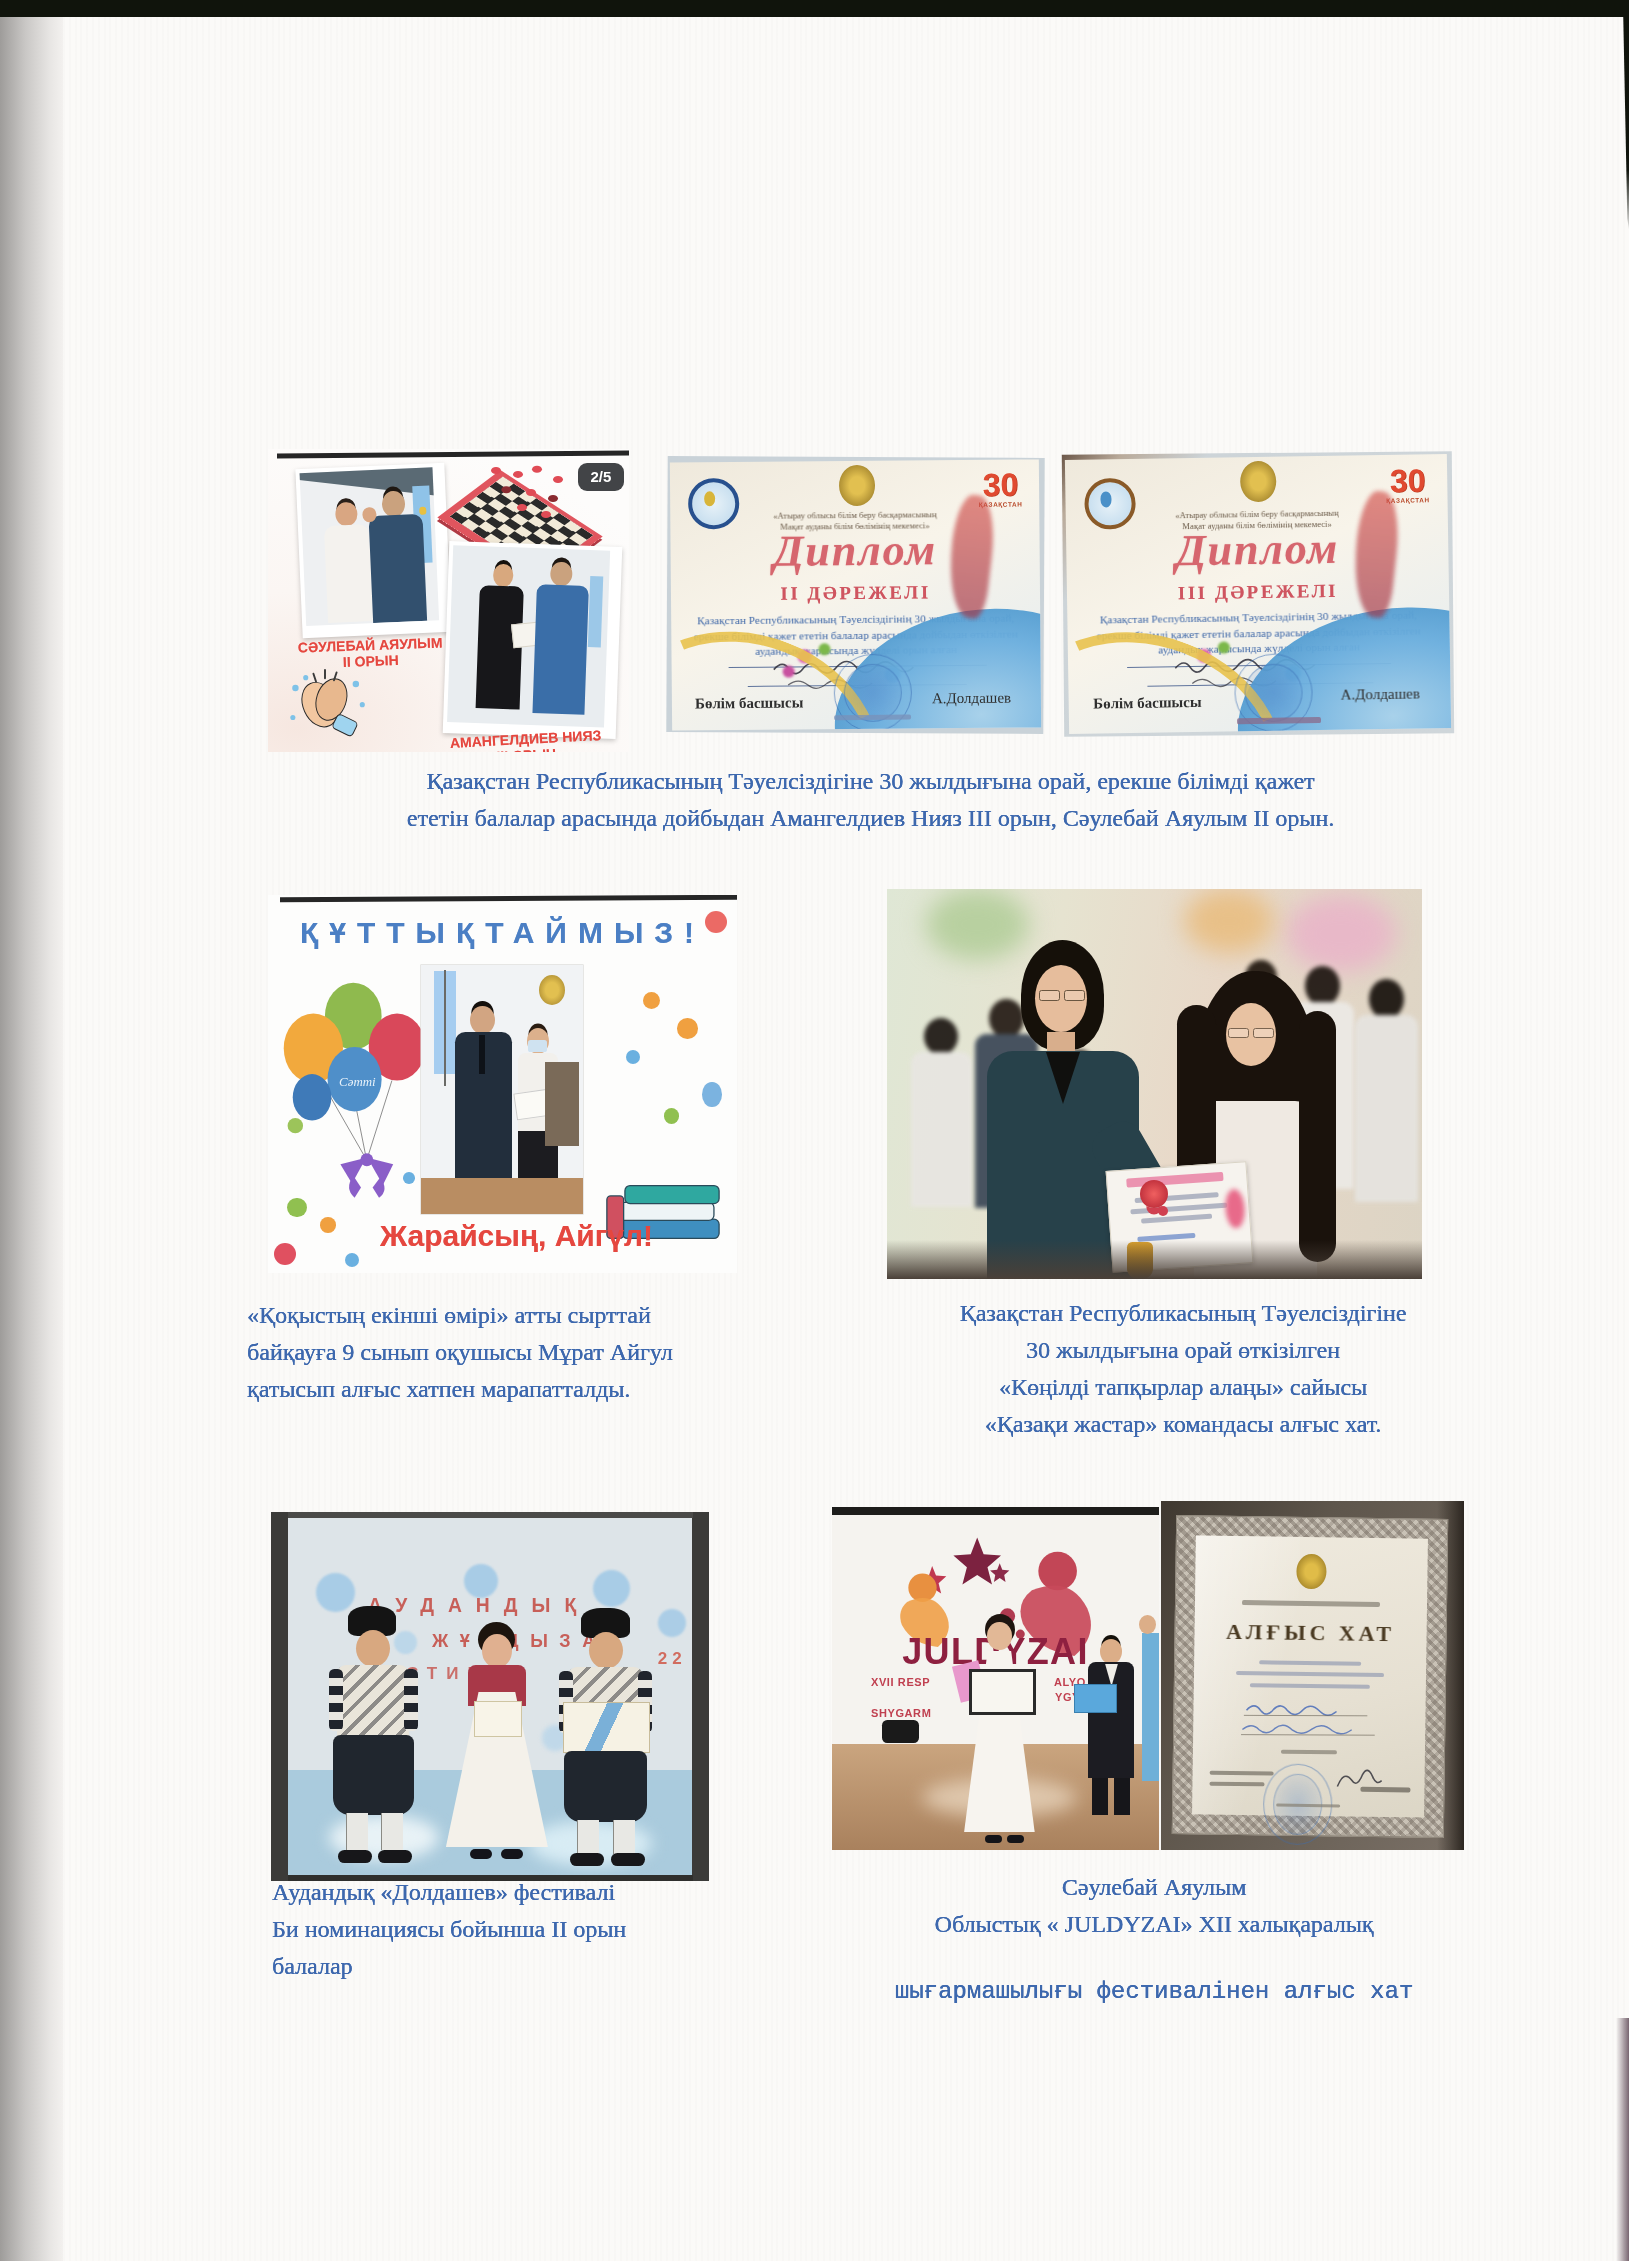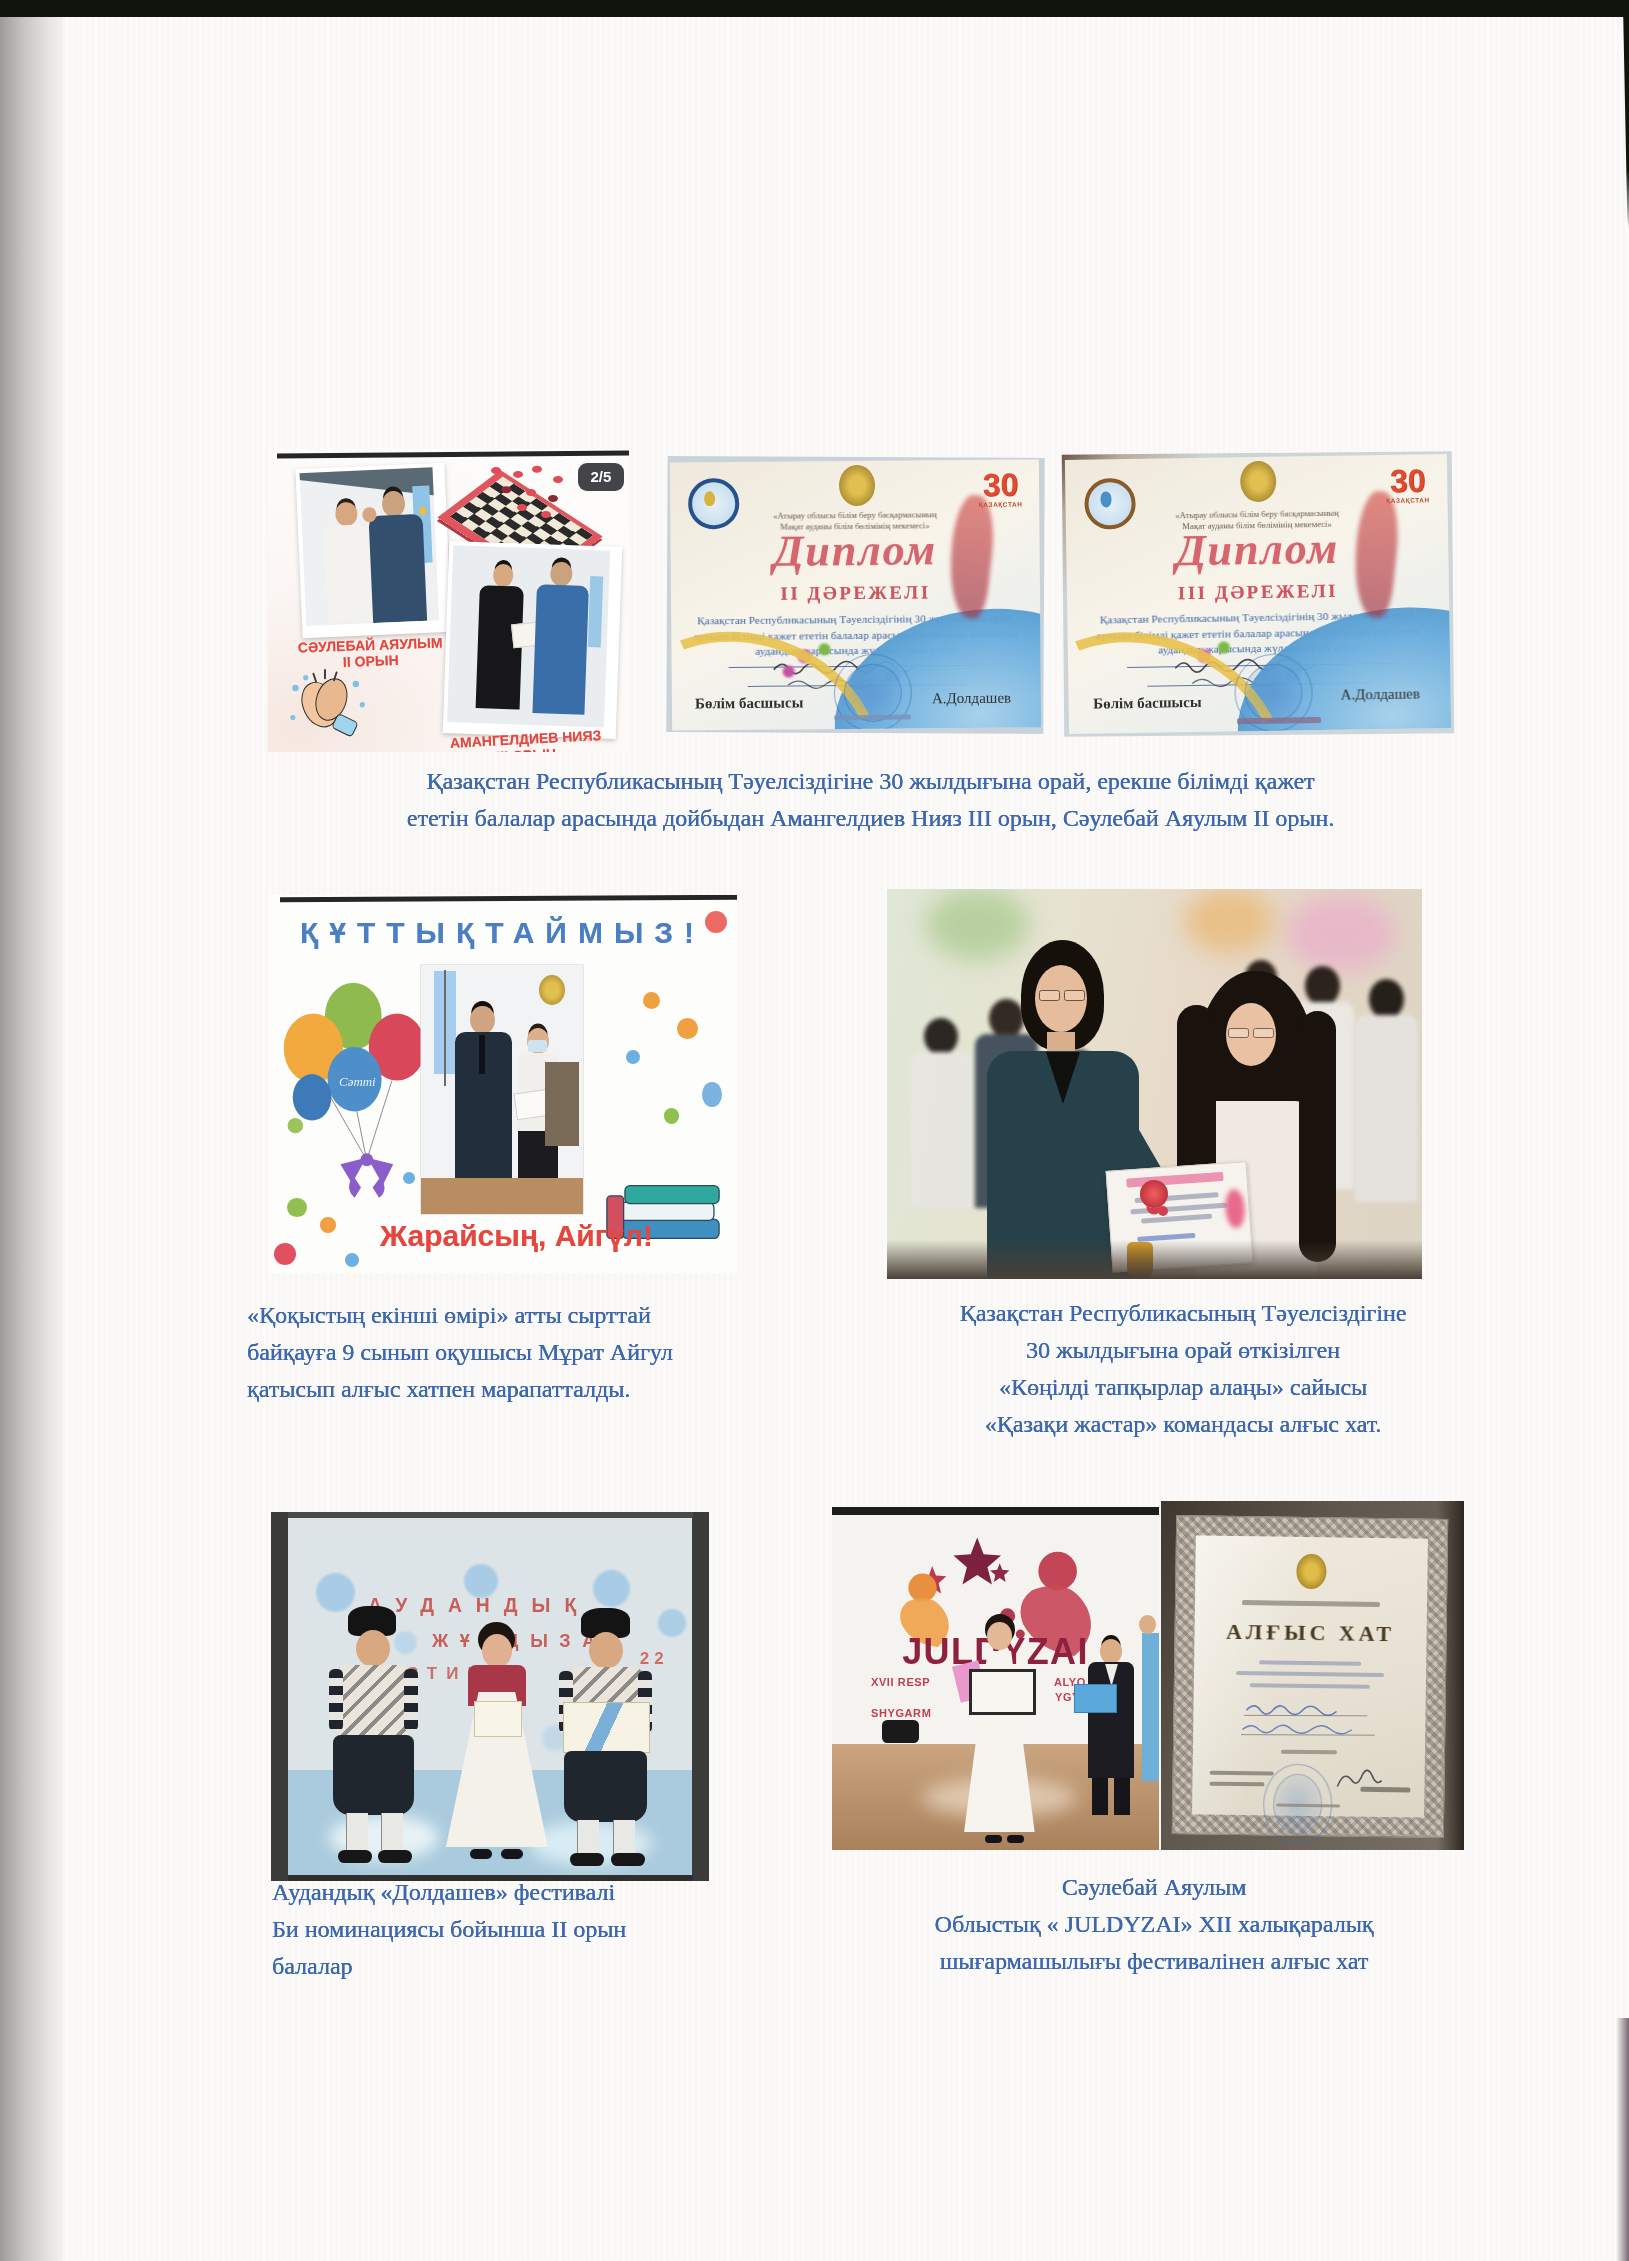--- a/index.html
+++ b/index.html
@@ -402,21 +402,21 @@
     <div class="dot" style="left:258px;top:309px;width:123px;height:45px;background:#d8ecf4;filter:blur(7.7px);"></div>
     <div class="dot" style="left:45px;top:61px;width:39px;height:39px;background:#9fc8e6;filter:blur(1.3px);opacity:.85;"></div>
     <div class="dot" style="left:193px;top:52px;width:34px;height:34px;background:#9fc8e6;filter:blur(1.3px);opacity:.85;"></div>
     <div class="dot" style="left:322px;top:58px;width:37px;height:37px;background:#9fc8e6;filter:blur(1.3px);opacity:.85;"></div>
     <div class="dot" style="left:387px;top:97px;width:28px;height:28px;background:#9fc8e6;filter:blur(1.3px);opacity:.8;"></div>
     <div class="dot" style="left:123px;top:119px;width:23px;height:23px;background:#b4d4ea;filter:blur(1.3px);opacity:.8;"></div>
     <div class="dot" style="left:271px;top:213px;width:26px;height:26px;background:#b4d4ea;filter:blur(1.9px);opacity:.7;"></div>
     <div class="a bdtext" style="left:97px;top:83px;font-size:19.3px;letter-spacing:14px;">АУДАНДЫҚ</div>
     <div class="a bdtext" style="left:161px;top:119px;font-size:18px;letter-spacing:11.6px;">ЖҰЛДЫЗА</div>
     <div class="a bdtext" style="left:135px;top:152px;font-size:17px;letter-spacing:9px;opacity:.75;">СТИВА</div>
-    <div class="a bdtext" style="right:40px;top:137px;font-size:17px;letter-spacing:5.2px;color:#d05848;">22</div>
+    <div class="a bdtext" style="right:22px;top:137px;font-size:17px;letter-spacing:5.2px;color:#d05848;">22</div>
 
     <div class="a" style="left:58px;top:90px;width:90px;height:271px;">
       <div class="a" style="left:19.3px;top:3.9px;width:48px;height:30px;background:#141414;border-radius:40% 40% 20% 20%;"></div>
       <div class="head" style="left:27px;top:28px;width:34px;height:37px;background:#d8a880;"></div>
       <div class="a" style="left:7.7px;top:63px;width:72px;height:71px;background:#e9e5da;border-radius:9px 9px 0 0;
            background-image:repeating-linear-gradient(135deg,rgba(50,50,55,.5) 0 3.9px,transparent 3.9px 13px);"></div>
       <div class="a" style="left:0px;top:67px;width:14px;height:62px;background:repeating-linear-gradient(#20242c 0 9px,#e8e6e0 9px 17px);border-radius:5.2px;"></div>
       <div class="a" style="left:75px;top:67px;width:14px;height:62px;background:repeating-linear-gradient(#20242c 0 9px,#e8e6e0 9px 17px);border-radius:5.2px;"></div>
       <div class="a" style="left:3.9px;top:133px;width:81px;height:80px;background:#20262e;border-radius:7.7px 7.7px 17px 17px;"></div>
       <div class="a" style="left:17px;top:211px;width:20.6px;height:37px;background:#e8e8e4;border-left:1.9px solid #8a8a84;"></div>
@@ -535,16 +535,16 @@
   </div>
 
   <div class="a cap" style="left:272px;top:1874px;width:529px;">
     <div>Аудандық  «Долдашев»  фестивалі</div>
     <div>Би номинациясы бойынша  II орын</div>
     <div>балалар</div>
   </div>
   <div class="a cap" style="left:793px;top:1869px;width:722px;text-align:center;">
     <div>Сәулебай Аяулым</div>
     <div>Облыстық  « JULDYZAI»  XII  халықаралық</div>
-    <div style="">шығармашылығы  фестивалінен  алғыс хат</div>
+    <div style="margin-top:30px;font-family:Liberation Mono, monospace;">шығармашылығы  фестивалінен  алғыс хат</div>
   </div>
 </div>
 
 
 </body></html>

